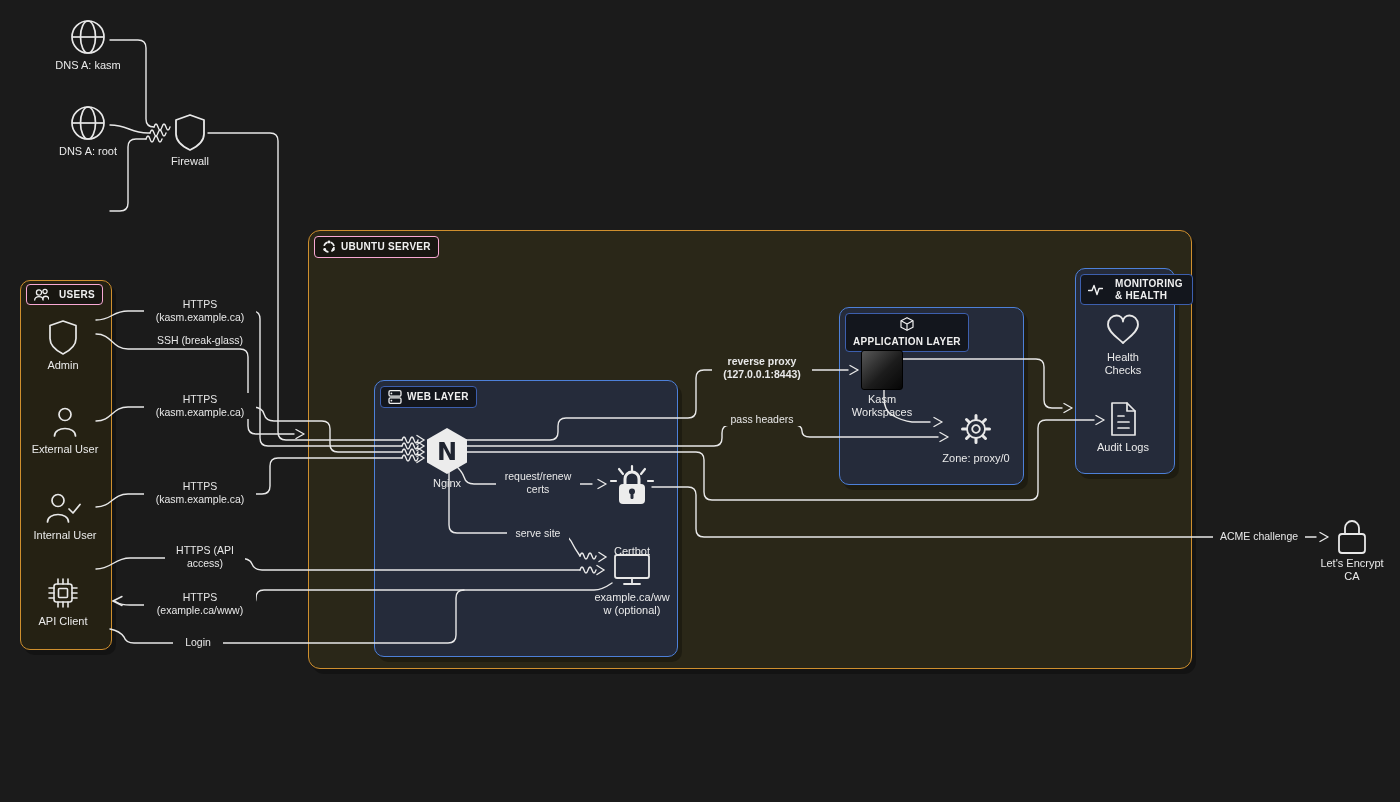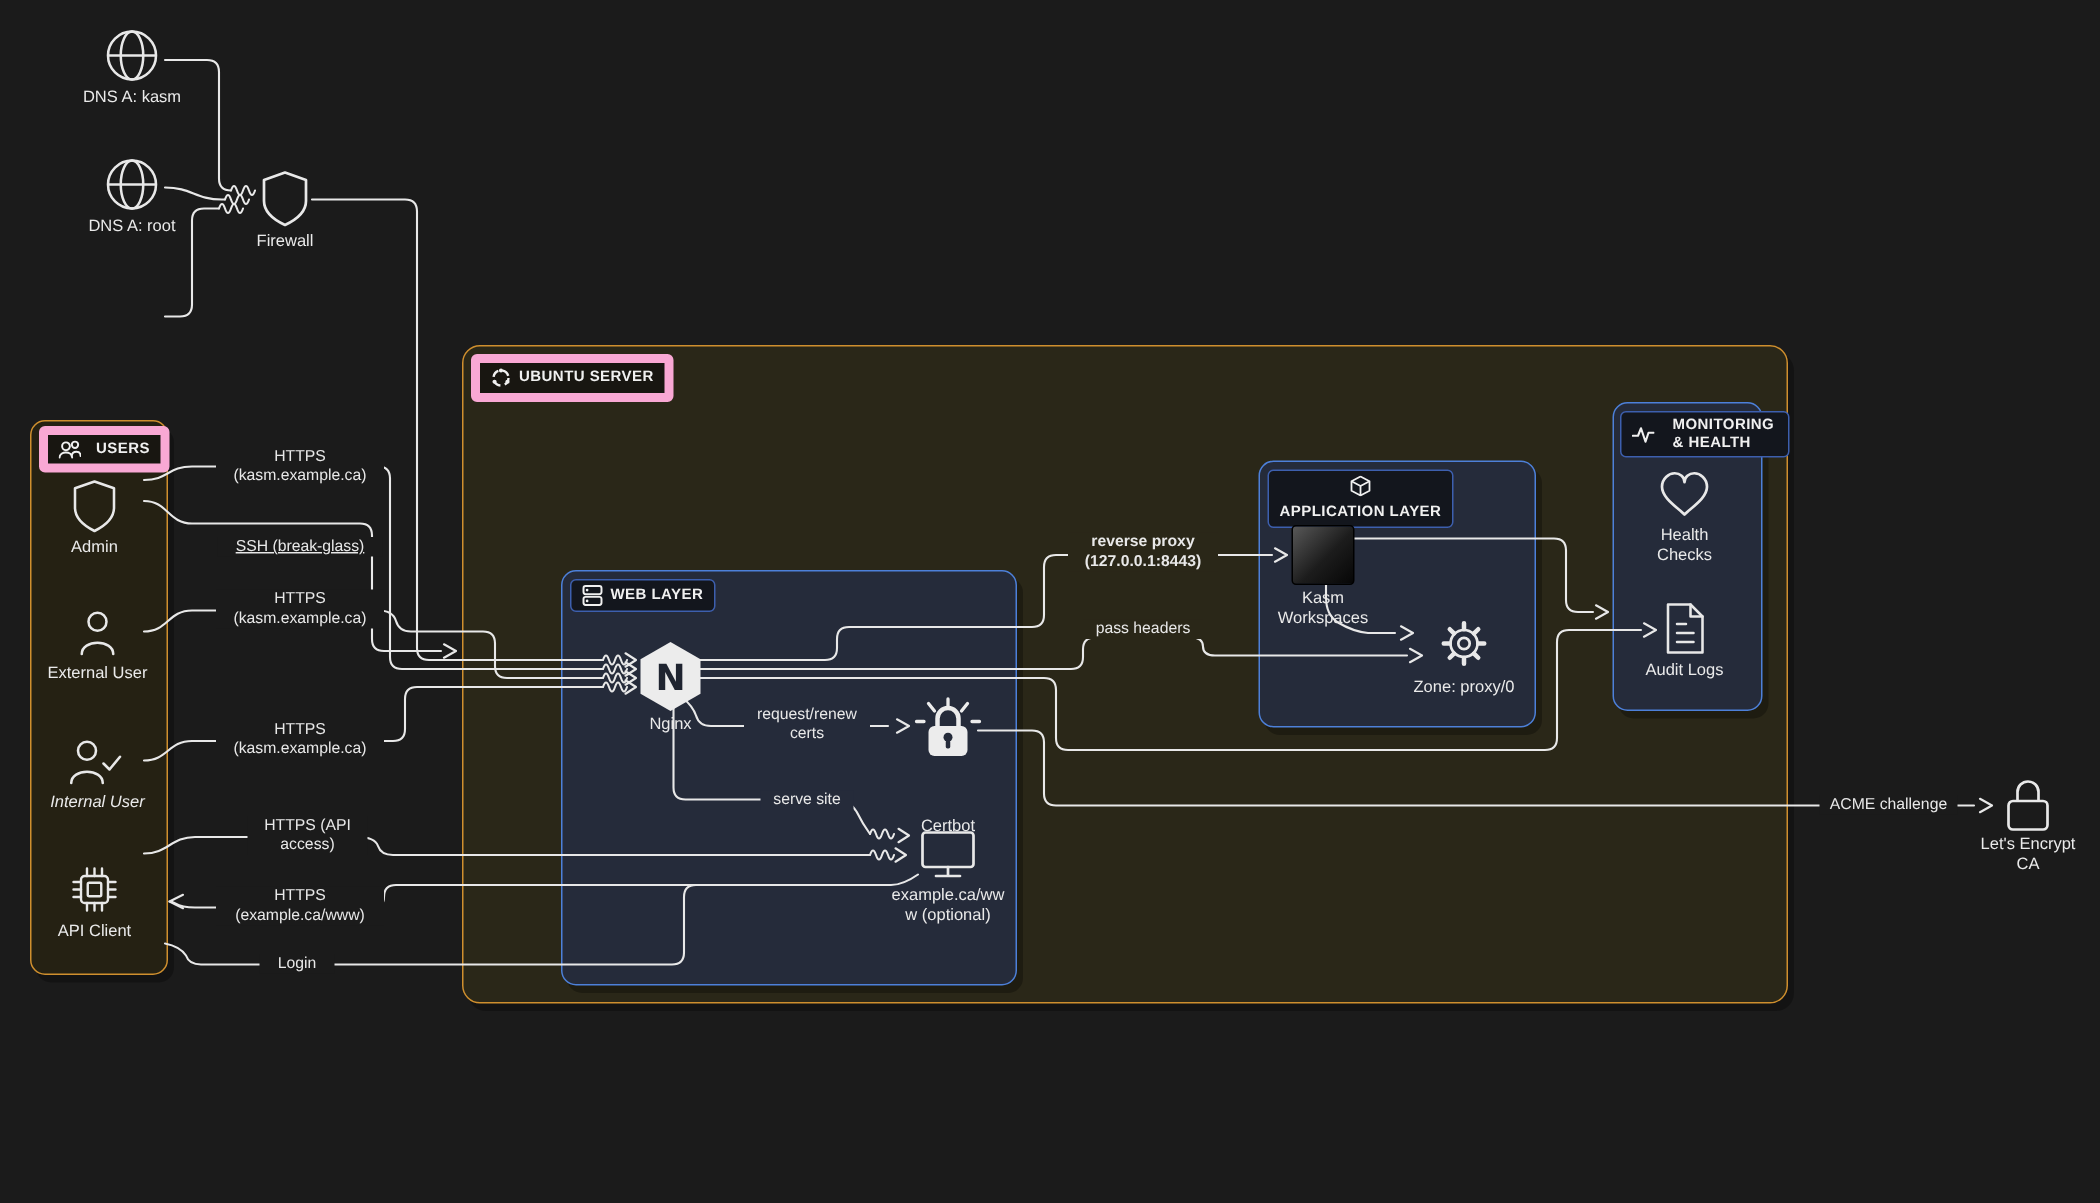--- a/index.html
+++ b/index.html
@@ -3,21 +3,21 @@
 <meta charset="utf-8">
 <style>
   html,body{margin:0;padding:0;background:#1b1b1b;}
   .canvas{position:relative;width:1400px;height:802px;background:#1b1b1b;overflow:hidden;
           font-family:"Liberation Sans",sans-serif;color:#e8e8e8;}
   .gbox{position:absolute;border-radius:10px;box-shadow:4px 5px 0 rgba(0,0,0,0.28);}
   .gbox.orange{border:1.5px solid #cf8f2e;}
   .gbox.blue{border:1.5px solid #4d80d9;}
   .chip{position:absolute;display:flex;align-items:center;gap:5px;padding:3px 7px;border-radius:4px;
         font-size:10px;font-weight:bold;letter-spacing:.3px;line-height:1.15;white-space:nowrap;z-index:6;}
-  .chip.orange{background:#181611;border:6px solid #f9a8d4;}
+  .chip.orange{background:#181611;border:1px solid #f9a8d4;}
   .chip.blue{background:#13161d;border:1px solid #3d5fae;}
   .chip .ctext{color:#f0f0f0;}
   .chip.wrap{white-space:normal;gap:12px;}
   .chip.wrap .ctext{width:70px;}
   svg.edges{position:absolute;left:0;top:0;z-index:4;}
   .elabel{position:absolute;font-size:10.5px;line-height:1.24;text-align:center;background:#1b1b1b;z-index:7;}
   .elabel.olive{background:#2a2718;}
   .elabel.navy{background:#252b3a;}
   .node{position:absolute;display:flex;flex-direction:column;align-items:center;gap:3px;
         font-size:11px;line-height:1.18;text-align:center;z-index:8;}
@@ -117,21 +117,21 @@
   </div>
 
   <div class="chip blue wrap" style="left:1080px;top:274px;">
     <svg class="ic" width="15" height="12" viewBox="-7.5 -6 15 12" fill="none" stroke="#f0f0f0" stroke-width="1.4" stroke-linecap="round" stroke-linejoin="round">
       <path d="M -7 0.5 H -3.5 L -1.5 -4.5 L 1.5 4.5 L 3.5 -1.5 H 7"></path>
     </svg>
     <span class="ctext">MONITORING &amp; HEALTH</span>
   </div>
 
   <div class="elabel" style="left:144px;top:298px;width:112px;">HTTPS (kasm.example.ca)</div>
-  <div class="elabel" style="left:145px;top:358px;width:110px;text-decoration:underline;">SSH (break-glass)</div>
+  <div class="elabel" style="left:145px;top:334px;width:110px;">SSH (break-glass)</div>
   <div class="elabel" style="left:144px;top:393px;width:112px;">HTTPS (kasm.example.ca)</div>
   <div class="elabel" style="left:144px;top:480px;width:112px;">HTTPS (kasm.example.ca)</div>
   <div class="elabel" style="left:165px;top:544px;width:80px;">HTTPS (API access)</div>
   <div class="elabel" style="left:144px;top:591px;width:112px;">HTTPS (example.ca/www)</div>
   <div class="elabel" style="left:173px;top:636px;width:50px;">Login</div>
   <div class="elabel olive" style="left:712px;top:355px;width:100px;font-weight:bold;">reverse proxy (127.0.0.1:8443)</div>
   <div class="elabel olive" style="left:722px;top:413px;width:80px;">pass headers</div>
   <div class="elabel navy" style="left:496px;top:470px;width:84px;">request/renew certs</div>
   <div class="elabel navy" style="left:507px;top:527px;width:62px;">serve site</div>
   <div class="elabel" style="left:1213px;top:530px;width:92px;">ACME challenge</div>
@@ -170,21 +170,21 @@
   </div>
 
   <div class="node" style="left:17px;top:404px;width:96px;">
     <svg class="ic" width="36" height="36" viewBox="-18 -18 36 36" fill="none" stroke="#e8e8e8" stroke-width="1.7" stroke-linecap="round">
       <circle cx="0" cy="-7.5" r="6"></circle>
         <path d="M -10.5 14 C -10.5 4 10.5 4 10.5 14"></path>
     </svg>
     <div class="nlabel">External User</div>
   </div>
 
-  <div class="node" style="left:17px;top:490px;width:96px;font-style:italic;">
+  <div class="node" style="left:17px;top:490px;width:96px;">
     <svg class="ic" width="44" height="36" viewBox="-18 -18 44 36" fill="none" stroke="#e8e8e8" stroke-width="1.7" stroke-linecap="round" stroke-linejoin="round">
       <circle cx="-3" cy="-7.5" r="6"></circle>
         <path d="M -13.5 14 C -13.5 4 7.5 4 7.5 14"></path>
       <path d="M 8 1 L 12 5 L 19 -3.5"></path>
     </svg>
     <div class="nlabel">Internal User</div>
   </div>
 
   <div class="node" style="left:23px;top:574px;width:80px;">
     <svg class="ic" width="38" height="38" viewBox="-19 -19 38 38" fill="none" stroke="#e8e8e8" stroke-width="1.6" stroke-linecap="round">

